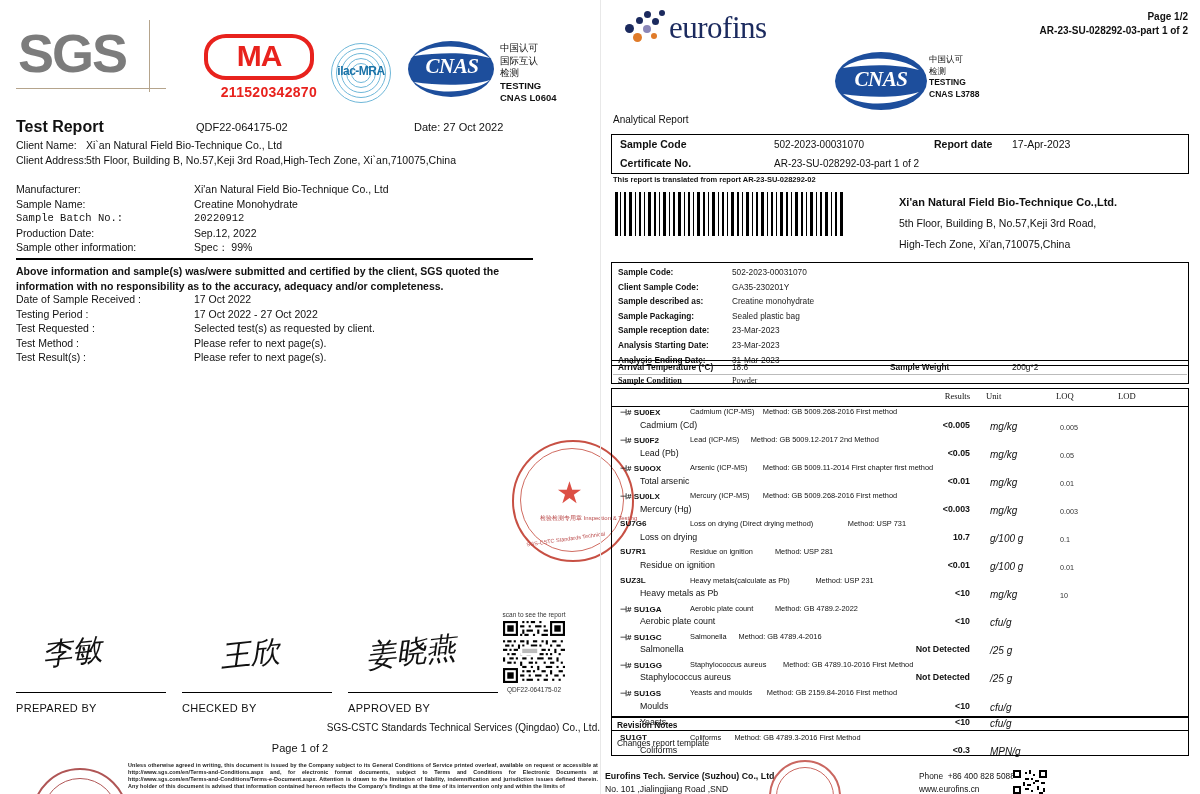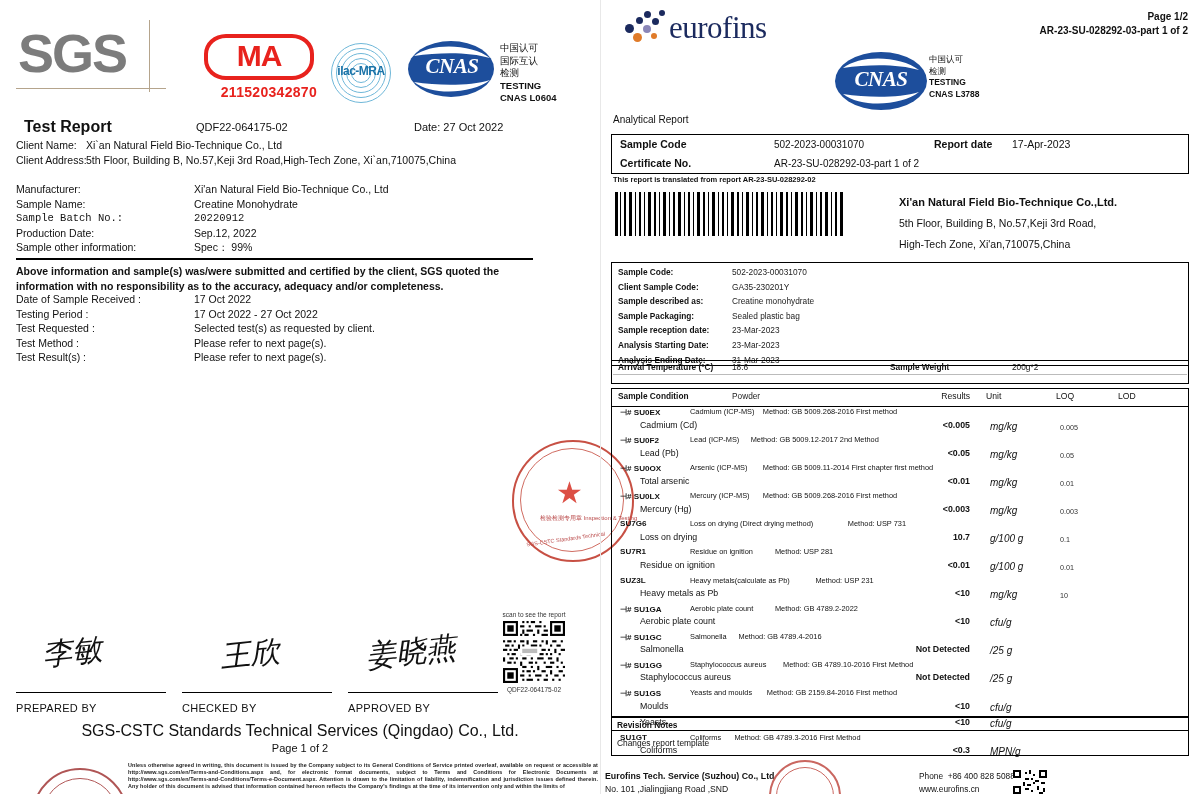--- a/index.html
+++ b/index.html
@@ -24,36 +24,36 @@
   .ilac-txt{position:absolute;left:0;top:24px;width:66px;text-align:center;font-size:12px;font-weight:bold;color:#1a73a8;letter-spacing:-0.5px;}
   .ilac-arc{position:absolute;border:1px solid #6fb7d8;border-radius:50%;}
 
   .cnas-l{position:absolute;left:392px;top:22px;width:96px;height:62px;}
   .cnas-mark{position:absolute;left:0;top:0;width:92px;height:58px;}
   .cnas-oval{position:absolute;left:2px;top:1px;width:86px;height:56px;border-radius:50%;background:#1d4e9c;}
   .cnas-swoosh{position:absolute;left:6px;top:6px;width:80px;height:46px;}
   .cnas-txt{position:absolute;left:0;top:14px;width:92px;text-align:center;font-weight:bold;font-size:21px;color:#fff;font-style:italic;letter-spacing:-0.5px;font-family:"Liberation Serif",serif;}
   .cnas-side{position:absolute;left:486px;top:24px;font-size:9.5px;line-height:12.6px;color:#111;}
 
-  .tr-title{position:absolute;left:16px;top:118px;font-size:16px;font-weight:bold;margin-left:8px;}
+  .tr-title{position:absolute;left:16px;top:118px;font-size:16px;font-weight:bold;}
   .tr-code{position:absolute;left:196px;top:121px;font-size:11px;}
   .tr-date{position:absolute;left:414px;top:121px;font-size:11px;}
 
   .kv{position:absolute;font-size:10.5px;line-height:14.5px;}
   .kv .k{position:absolute;left:0;}
   .kv .v{position:absolute;}
 
   .hr-thick{position:absolute;left:16px;width:517px;height:2px;background:#000;}
   .bold-note{position:absolute;left:16px;font-size:10.5px;font-weight:bold;line-height:14.5px;width:522px;}
 
   .sig-wrap{position:absolute;left:0;top:630px;width:600px;height:164px;}
   .sig-line{position:absolute;height:1px;background:#000;}
   .sig-lbl{position:absolute;font-size:11px;letter-spacing:0.3px;}
   .sig-ink{position:absolute;font-family:"Liberation Serif",serif;font-size:30px;color:#111;font-style:italic;transform:rotate(-6deg);white-space:nowrap;}
-  .sgs-company{position:absolute;left:0;top:722px;width:600px;text-align:center;font-size:16px;}
+  .sgs-company{position:absolute;left:0;top:722px;width:600px;text-align:right;font-size:10px;}
   .sgs-page{position:absolute;left:0;top:742px;width:600px;text-align:center;font-size:11px;}
 
   .qr{position:absolute;background:#fff;}
   .qr-canvas{position:absolute;left:0;top:0;}
   .qr-cap{position:absolute;width:100%;text-align:center;font-size:6.5px;color:#333;}
 
   .legal{position:absolute;left:128px;top:762px;width:470px;font-size:5.4px;line-height:7px;color:#1a1a1a;text-align:justify;font-weight:bold;letter-spacing:0.1px;}
 
   .stamp{position:absolute;border:2px solid #9c2b2b;border-radius:50%;color:#9c2b2b;}
   .stamp-red{position:absolute;border:2.2px solid #c0392b;border-radius:50%;}
@@ -78,21 +78,21 @@
   .bc{position:absolute;top:0;background:#000;height:44px;}
 
   .addr{position:absolute;left:298px;top:192px;font-size:10.5px;line-height:21px;}
   .addr b{font-size:11px;}
   .info-row{position:relative;height:14.6px;font-size:8.3px;}
   .info-row .k{position:absolute;left:6px;font-weight:bold;}
   .info-row .v{position:absolute;left:120px;font-weight:normal;color:#222;}
   .info-row .k2{position:absolute;left:278px;font-weight:bold;}
   .info-row .v2{position:absolute;left:400px;}
   .res-head{position:relative;height:15px;font-size:8.6px;}
-  .res-head span{position:absolute;}
+  .res-head span{position:absolute;font-family:Liberation Serif, serif;}
   .grp{position:relative;height:11.6px;font-size:7.4px;}
   .grp .code{position:absolute;left:8px;font-weight:bold;font-size:8.1px;}
   .grp .meth{position:absolute;left:78px;}
   .grp .meth2{position:absolute;}
   .itm{position:relative;height:16.5px;font-size:8.8px;}
   .itm .nm{position:absolute;left:28px;top:1px;}
   .itm .rs{position:absolute;left:230px;width:128px;text-align:right;font-weight:bold;top:1px;}
   .itm .un{position:absolute;left:378px;font-size:10px;top:2px;font-style:italic;}
   .itm .lq{position:absolute;left:448px;font-size:7.2px;color:#333;top:4px;}
   .itm .ld{position:absolute;left:508px;font-size:7.2px;color:#333;top:4px;}
@@ -500,21 +500,21 @@
     </div>
 
     <div class="box" style="left:10px;top:360px;width:578px;height:24px;">
       <div class="info-row" style="height:11.5px;padding-top:1px;">
         <span class="k">Arrival Temperature (°C)</span>
         <span class="v">18.6</span>
         <span class="k2">Sample Weight</span>
         <span class="v2">200g*2</span>
       </div>
       <div style="height:1px;background:#bbb;margin:0 1px;"></div>
-      <div class="info-row" style="height:11.5px;padding-top:16px;">
+      <div class="info-row" style="height:11.5px;padding-top:1px;font-family:Liberation Serif, serif;">
         <span class="k">Sample Condition</span>
         <span class="v">Powder</span>
       </div>
     </div>
 
     <div class="box" style="left:10px;top:388px;width:578px;height:330px;">
       <div class="res-head" style="border-bottom:1.6px solid #000;padding-top:2px;">
         <span style="left:232px;width:126px;text-align:right;">Results</span>
         <span style="left:374px;">Unit</span>
         <span style="left:444px;">LOQ</span>

